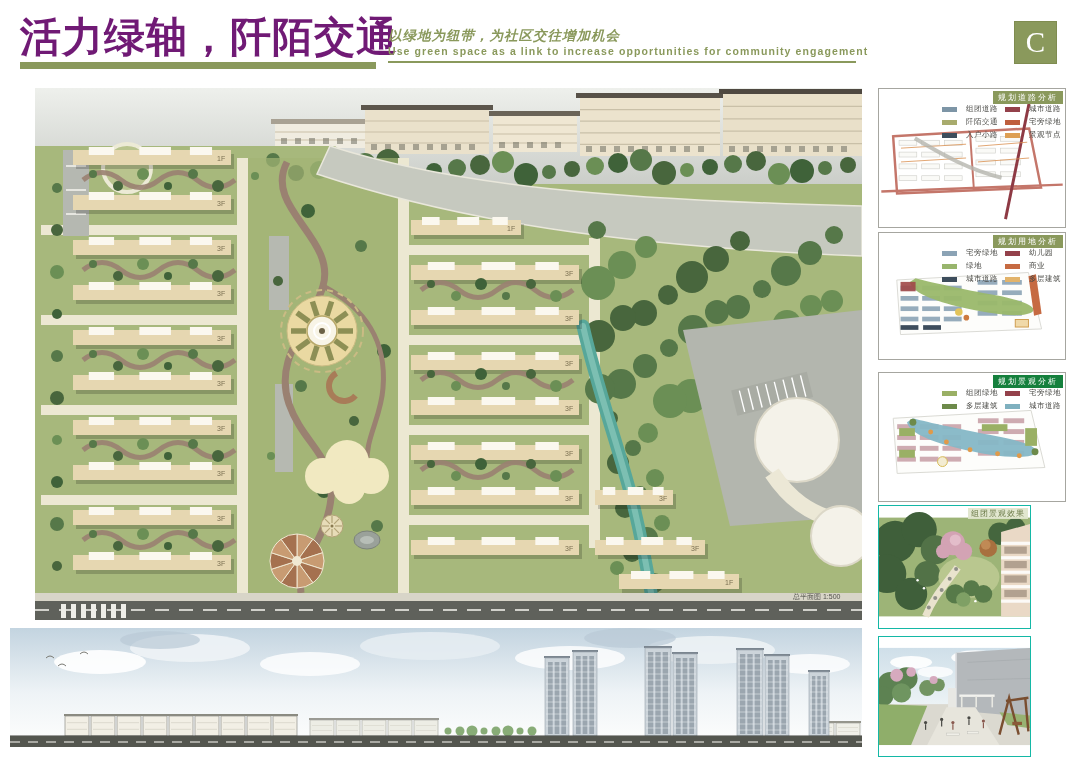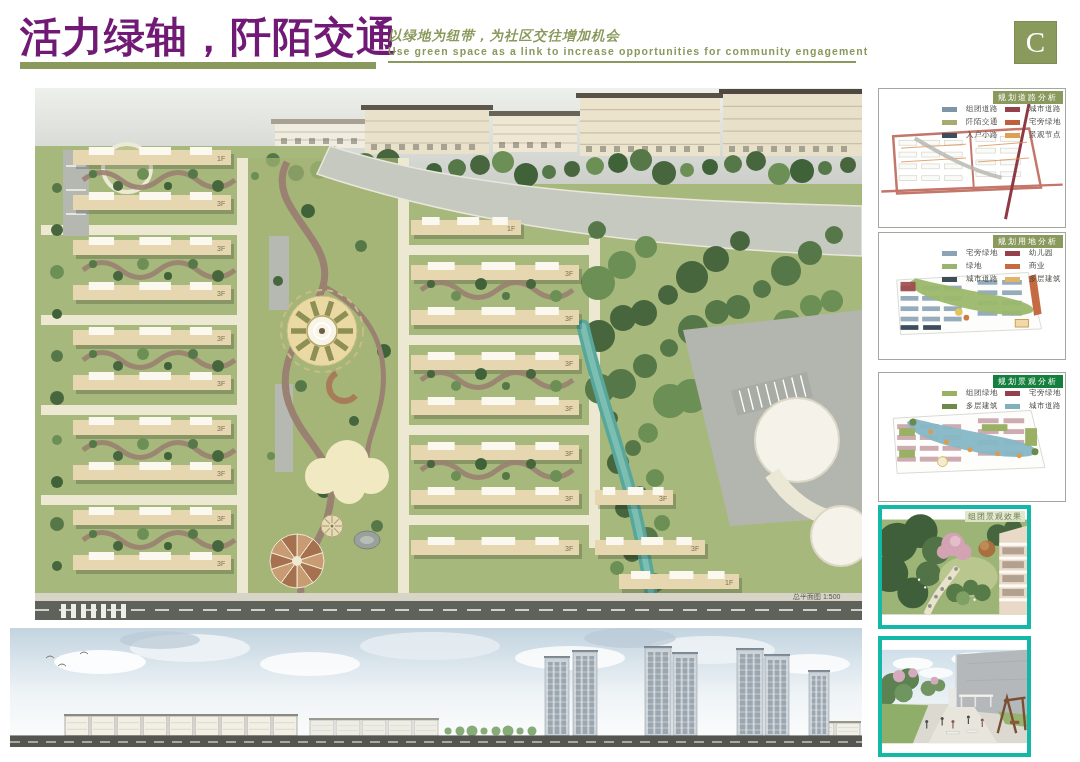--- a/index.html
+++ b/index.html
@@ -19,21 +19,21 @@
   #plan svg,#elev svg{display:block;width:100%;height:100%;}
   .card{left:878px;width:188px;border:1px solid #a6a6a0;background:#fff;box-sizing:border-box;overflow:hidden;}
   #card1{top:88px;height:140px;} #card2{top:232px;height:128px;} #card3{top:372px;height:130px;}
   .minimap{position:absolute;left:0;top:0;width:100%;height:100%;}
   .card-tag{position:absolute;top:2px;right:2px;font-size:8px;letter-spacing:2px;color:#fff;padding:1px 5px;}
   .legend{position:absolute;top:15px;right:4px;display:grid;grid-auto-flow:column;gap:3px 7px;}
   .rows-3{grid-template-rows:repeat(3,auto);} .rows-2{grid-template-rows:repeat(2,auto);}
   .legend-item{display:flex;align-items:center;gap:9px;}
   .swatch{width:15px;height:5px;flex:0 0 auto;}
   .legend-label{font-size:7.5px;color:#4a4a46;letter-spacing:.5px;white-space:nowrap;}
-  .photo{left:878px;width:153px;border:4px solid #14b8a6;box-sizing:border-box;overflow:hidden;}
+  .photo{left:878px;width:153px;border:1px solid #14b8a6;box-sizing:border-box;overflow:hidden;}
   #photo1{top:505px;height:124px;} #photo2{top:636px;height:121px;}
   .photo svg{display:block;width:100%;height:100%;}
   .photo-label{position:absolute;top:2px;right:2px;font-size:8px;padding:0 3px;
     background:rgba(223,229,204,.92);color:#687844;letter-spacing:1px;}
   .photo-label:empty{display:none;}
   #elev{left:10px;top:628px;width:852px;height:129px;}
 </style>
 </head>
 <body>
 

